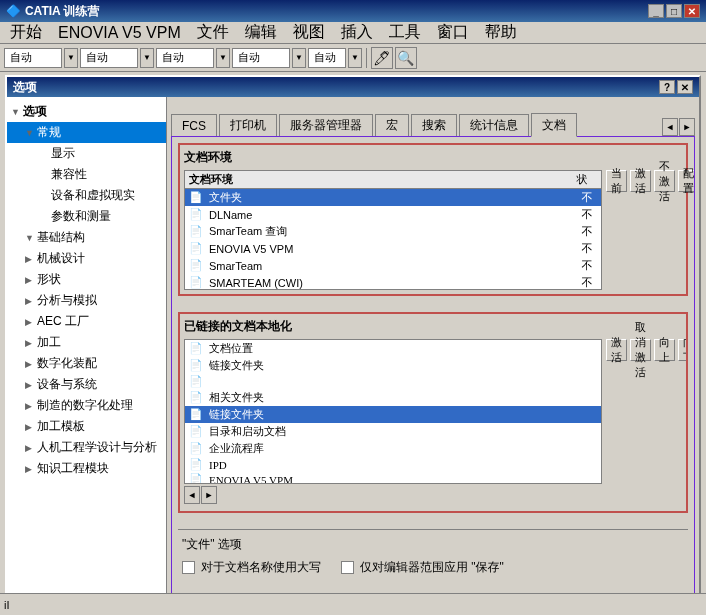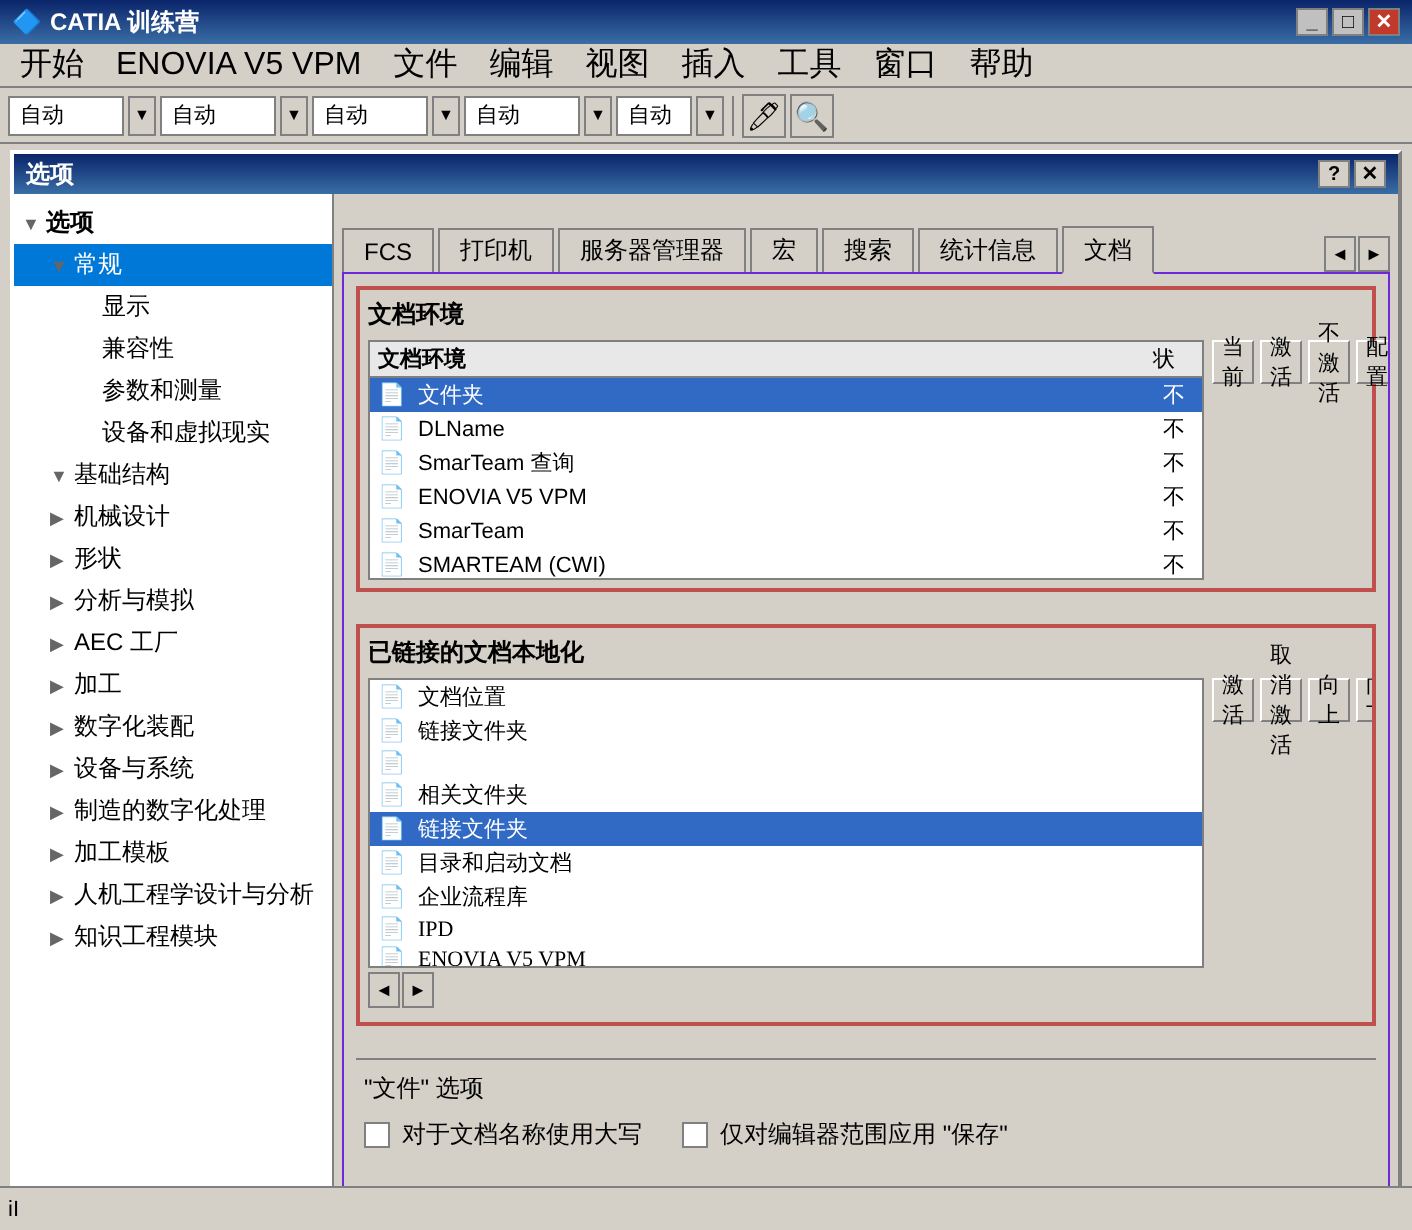--- a/index.html
+++ b/index.html
@@ -374,25 +374,25 @@
         <div class="tree-item level-2">
           <span class="tree-arrow"></span>
           <span class="tree-label">显示</span>
         </div>
         <div class="tree-item level-2">
           <span class="tree-arrow"></span>
           <span class="tree-label">兼容性</span>
         </div>
         <div class="tree-item level-2">
           <span class="tree-arrow"></span>
-          <span class="tree-label">参数和测量</span>
+          <span class="tree-label">设备和虚拟现实</span>
         </div>
         <div class="tree-item level-2">
           <span class="tree-arrow"></span>
-          <span class="tree-label">设备和虚拟现实</span>
+          <span class="tree-label">参数和测量</span>
         </div>
         <div class="tree-item level-1">
           <span class="tree-arrow">▼</span>
           <span class="tree-label">基础结构</span>
         </div>
         <div class="tree-item level-1">
           <span class="tree-arrow">▶</span>
           <span class="tree-label">机械设计</span>
         </div>
         <div class="tree-item level-1">

